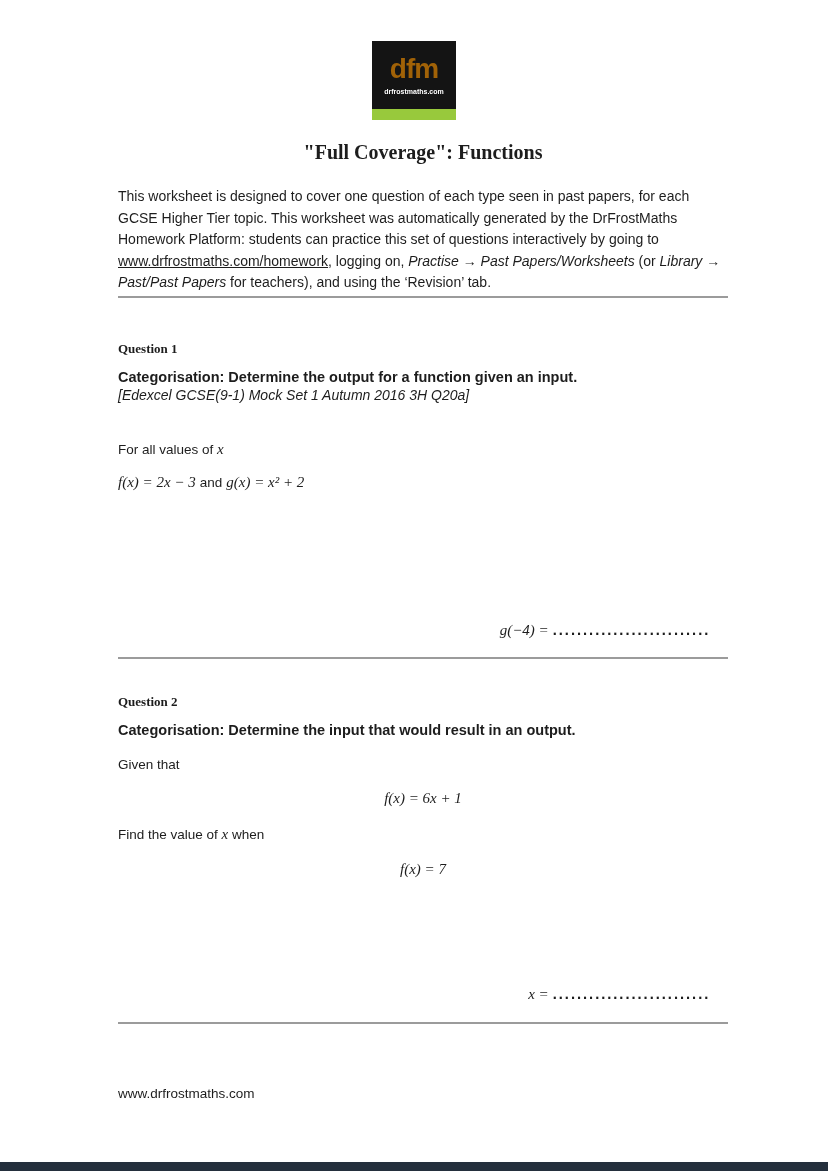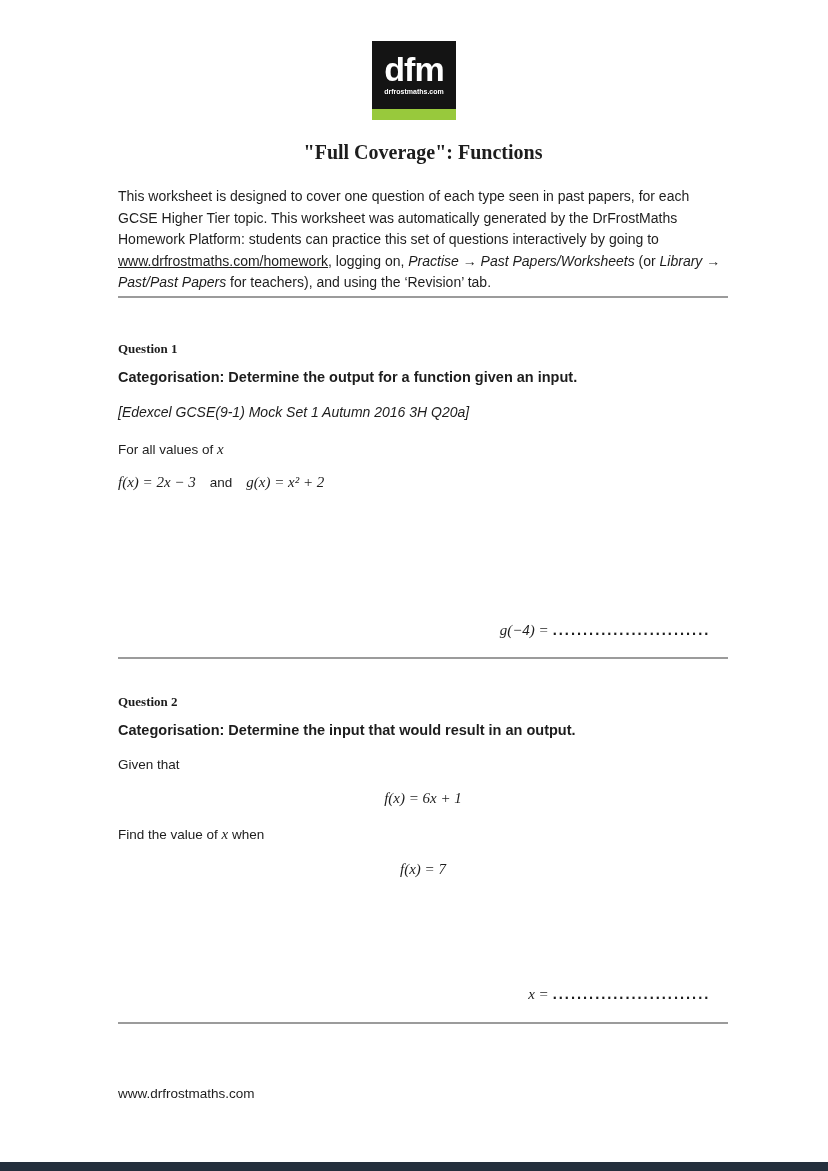--- a/index.html
+++ b/index.html
@@ -15,21 +15,21 @@
     background: #ffffff;
     overflow: hidden;
   }
   
   .logo-wrap { position: absolute; left: 372px; top: 41px; width: 84px; }
   .logo-box {
     width: 84px; height: 68px; background: #141414;
     display: flex; flex-direction: column; align-items: center; justify-content: center;
   }
   .logo-text {
-    color: #ffffff; font-weight: bold; font-size: 34px; line-height: 30px;
+    color: #a16207; font-weight: bold; font-size: 28px; line-height: 30px;
     letter-spacing: -1px; font-family: "Liberation Sans", sans-serif;
   }
   .logo-sub {
     color: #ffffff; font-weight: bold; font-size: 7px; line-height: 9px;
     margin-top: 3px; white-space: nowrap;
   }
   .logo-green { width: 84px; height: 11px; background: #98c93c; }
   
   .block { position: absolute; left: 118px; width: 610px; }
   .title {
@@ -49,28 +49,28 @@
     font-family: Liberation Sans, sans-serif;
     font-weight: bold; font-size: 14.5px;
   }
   .q-cite { font-style: italic; font-size: 14px; }
   .q-text { font-size: 13.5px; }
   .math {
     font-family: "Liberation Serif", "DejaVu Serif", serif;
     font-style: italic; font-size: 15px;
   }
   .math-line { font-size: 15px; }
-  .connector { font-style: normal; font-family: "Liberation Sans", sans-serif; font-size: 13.5px; margin: 0 14px; }
+  .connector { font-style: normal; font-family: "Liberation Sans", sans-serif; font-size: 13.5px; margin: 0 4px; }
   .centered { text-align: center; }
   .answer-line { text-align: right; padding-right: 18px; font-size: 15px; }
   .dots { font-family: "DejaVu Sans", sans-serif; font-weight: bold; font-size: 12px; letter-spacing: 1.5px; }
   .footer { top: 1086px; font-size: 13.5px; }
   .bottom-bar { position: absolute; left: 0; top: 1162px; width: 828px; height: 9px; background: #242f3d; }
   
-  .q1-heading { top: 341px; } .q1-cat { top: 369px; } .q1-cite { top: 404px; }
+  .q1-heading { top: 341px; } .q1-cat { top: 369px; } .q1-cite { top: 387px; }
   .q1-line1 { top: 441px; } .q1-def { top: 473px; } .q1-part { top: 509px; }
   .q1-answer { top: 621px; }
   .q2-heading { top: 694px; } .q2-cat { top: 722px; } .q2-given { top: 757px; }
   .q2-eq1 { top: 789px; } .q2-find { top: 826px; } .q2-eq2 { top: 860px; }
   .q2-answer { top: 985px; }
 </style>
 </head>
 <body>
 
 <div class="page">

